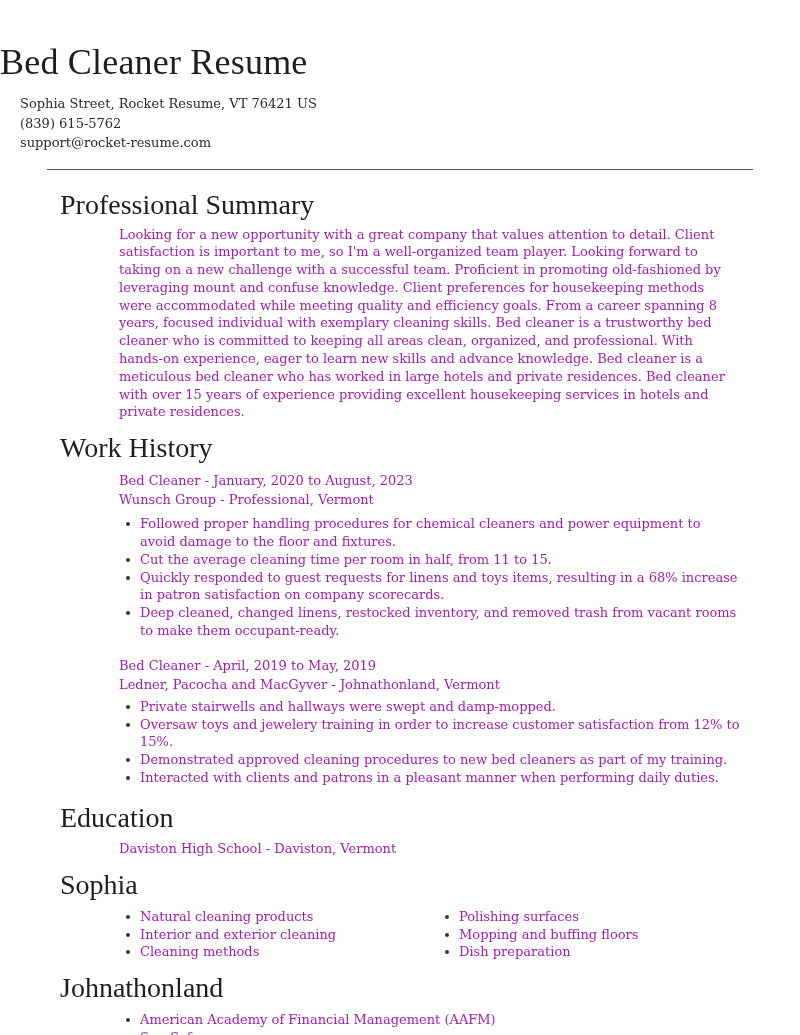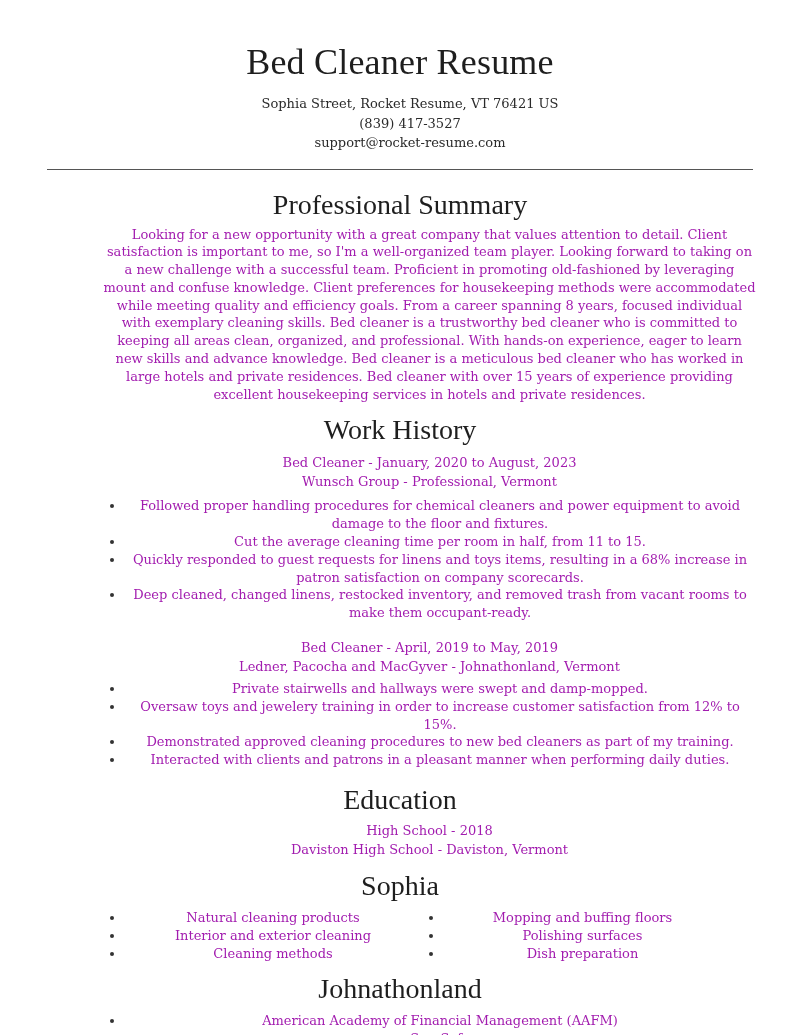--- a/index.html
+++ b/index.html
@@ -13,21 +13,21 @@
       overflow: hidden;
       font-family: "DejaVu Serif", "Liberation Serif", serif;
       color: #222222;
     }
     .page {
       position: relative;
       width: 800px;
       height: 1035px;
     }
     .header {
-      text-align: center;
+      text-align: left;
       padding-top: 40px;
     }
     .title {
       font-family: "Liberation Serif", "DejaVu Serif", serif;
       font-size: 36px;
       font-weight: normal;
       color: #1e1e1e;
       margin: 0;
       line-height: 44px;
       letter-spacing: 0.2px;
@@ -38,22 +38,21 @@
       line-height: 19.5px;
       color: #2a2a2a;
     }
     .contact div { margin: 0; padding-left: 20px; }
     .divider {
       margin: 16px 47px 0 47px;
       height: 0;
       border-top: 1.5px solid #555555;
     }
     .section {
-      margin: 0 44px;
-      text-align: center;
+      margin: 0 60px;
     }
     .section-title {
       font-family: "Liberation Serif", "DejaVu Serif", serif;
       font-size: 28px;
       font-weight: normal;
       color: #1e1e1e;
       margin: 0;
       line-height: 34px;
     }
     .section-body {
@@ -94,21 +93,21 @@
   </style>
 </head>
 <body>
 
 <div class="page">
 
   <div class="header">
     <h1 class="title">Bed Cleaner Resume</h1>
     <div class="contact">
       <div>Sophia Street, Rocket Resume, VT 76421 US</div>
-      <div>(839) 417-3527</div>
+      <div>(839) 615-5762</div>
       <div>support@rocket-resume.com</div>
     </div>
   </div>
 
   <div class="divider"></div>
 
   <div class="section" style="margin-top:18px;">
     <h2 class="section-title">Professional Summary</h2>
     <div class="section-body">
       <p class="summary-text">Looking for a new opportunity with a great company that values attention to detail. Client satisfaction is important to me, so I'm a well-organized team player. Looking forward to taking on a new challenge with a successful team. Proficient in promoting old-fashioned by leveraging mount and confuse knowledge. Client preferences for housekeeping methods were accommodated while meeting quality and efficiency goals. From a career spanning 8 years, focused individual with exemplary cleaning skills. Bed cleaner is a trustworthy bed cleaner who is committed to keeping all areas clean, organized, and professional. With hands-on experience, eager to learn new skills and advance knowledge. Bed cleaner is a meticulous bed cleaner who has worked in large hotels and private residences. Bed cleaner with over 15 years of experience providing excellent housekeeping services in hotels and private residences.</p>
@@ -140,37 +139,36 @@
           <li>Interacted with clients and patrons in a pleasant manner when performing daily duties.</li>
         </ul>
       </div>
 
     </div>
   </div>
 
   <div class="section" style="margin-top:14px;">
     <h2 class="section-title">Education</h2>
     <div class="section-body" style="margin-top:4px;">
-      <div class="job-line">High School - 2018</div>
       <div class="job-line">Daviston High School - Daviston, Vermont</div>
     </div>
   </div>
 
   <div class="section" style="margin-top:10px;">
     <h2 class="section-title">Sophia</h2>
     <div class="section-body">
       <div class="skills-grid">
         <ul class="bullets">
           <li>Natural cleaning products</li>
           <li>Interior and exterior cleaning</li>
           <li>Cleaning methods</li>
         </ul>
         <ul class="bullets">
+          <li>Polishing surfaces</li>
           <li>Mopping and buffing floors</li>
-          <li>Polishing surfaces</li>
           <li>Dish preparation</li>
         </ul>
       </div>
     </div>
   </div>
 
   <div class="section" style="margin-top:10px;">
     <h2 class="section-title">Johnathonland</h2>
     <div class="section-body">
       <ul class="bullets">

